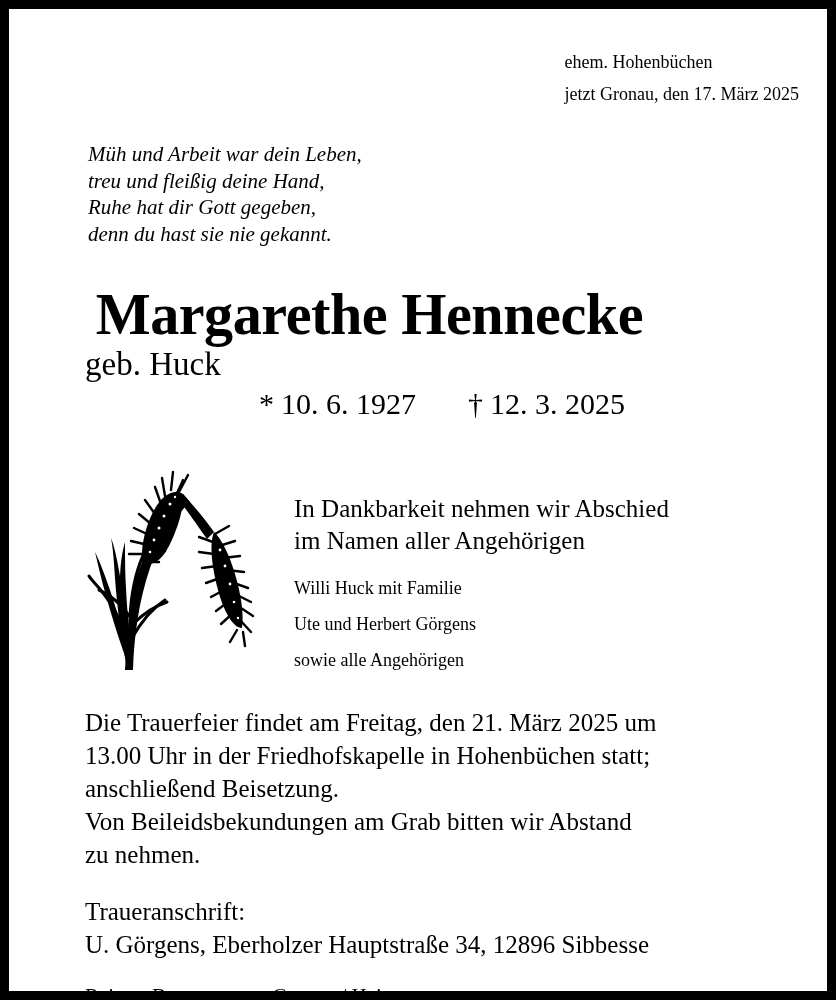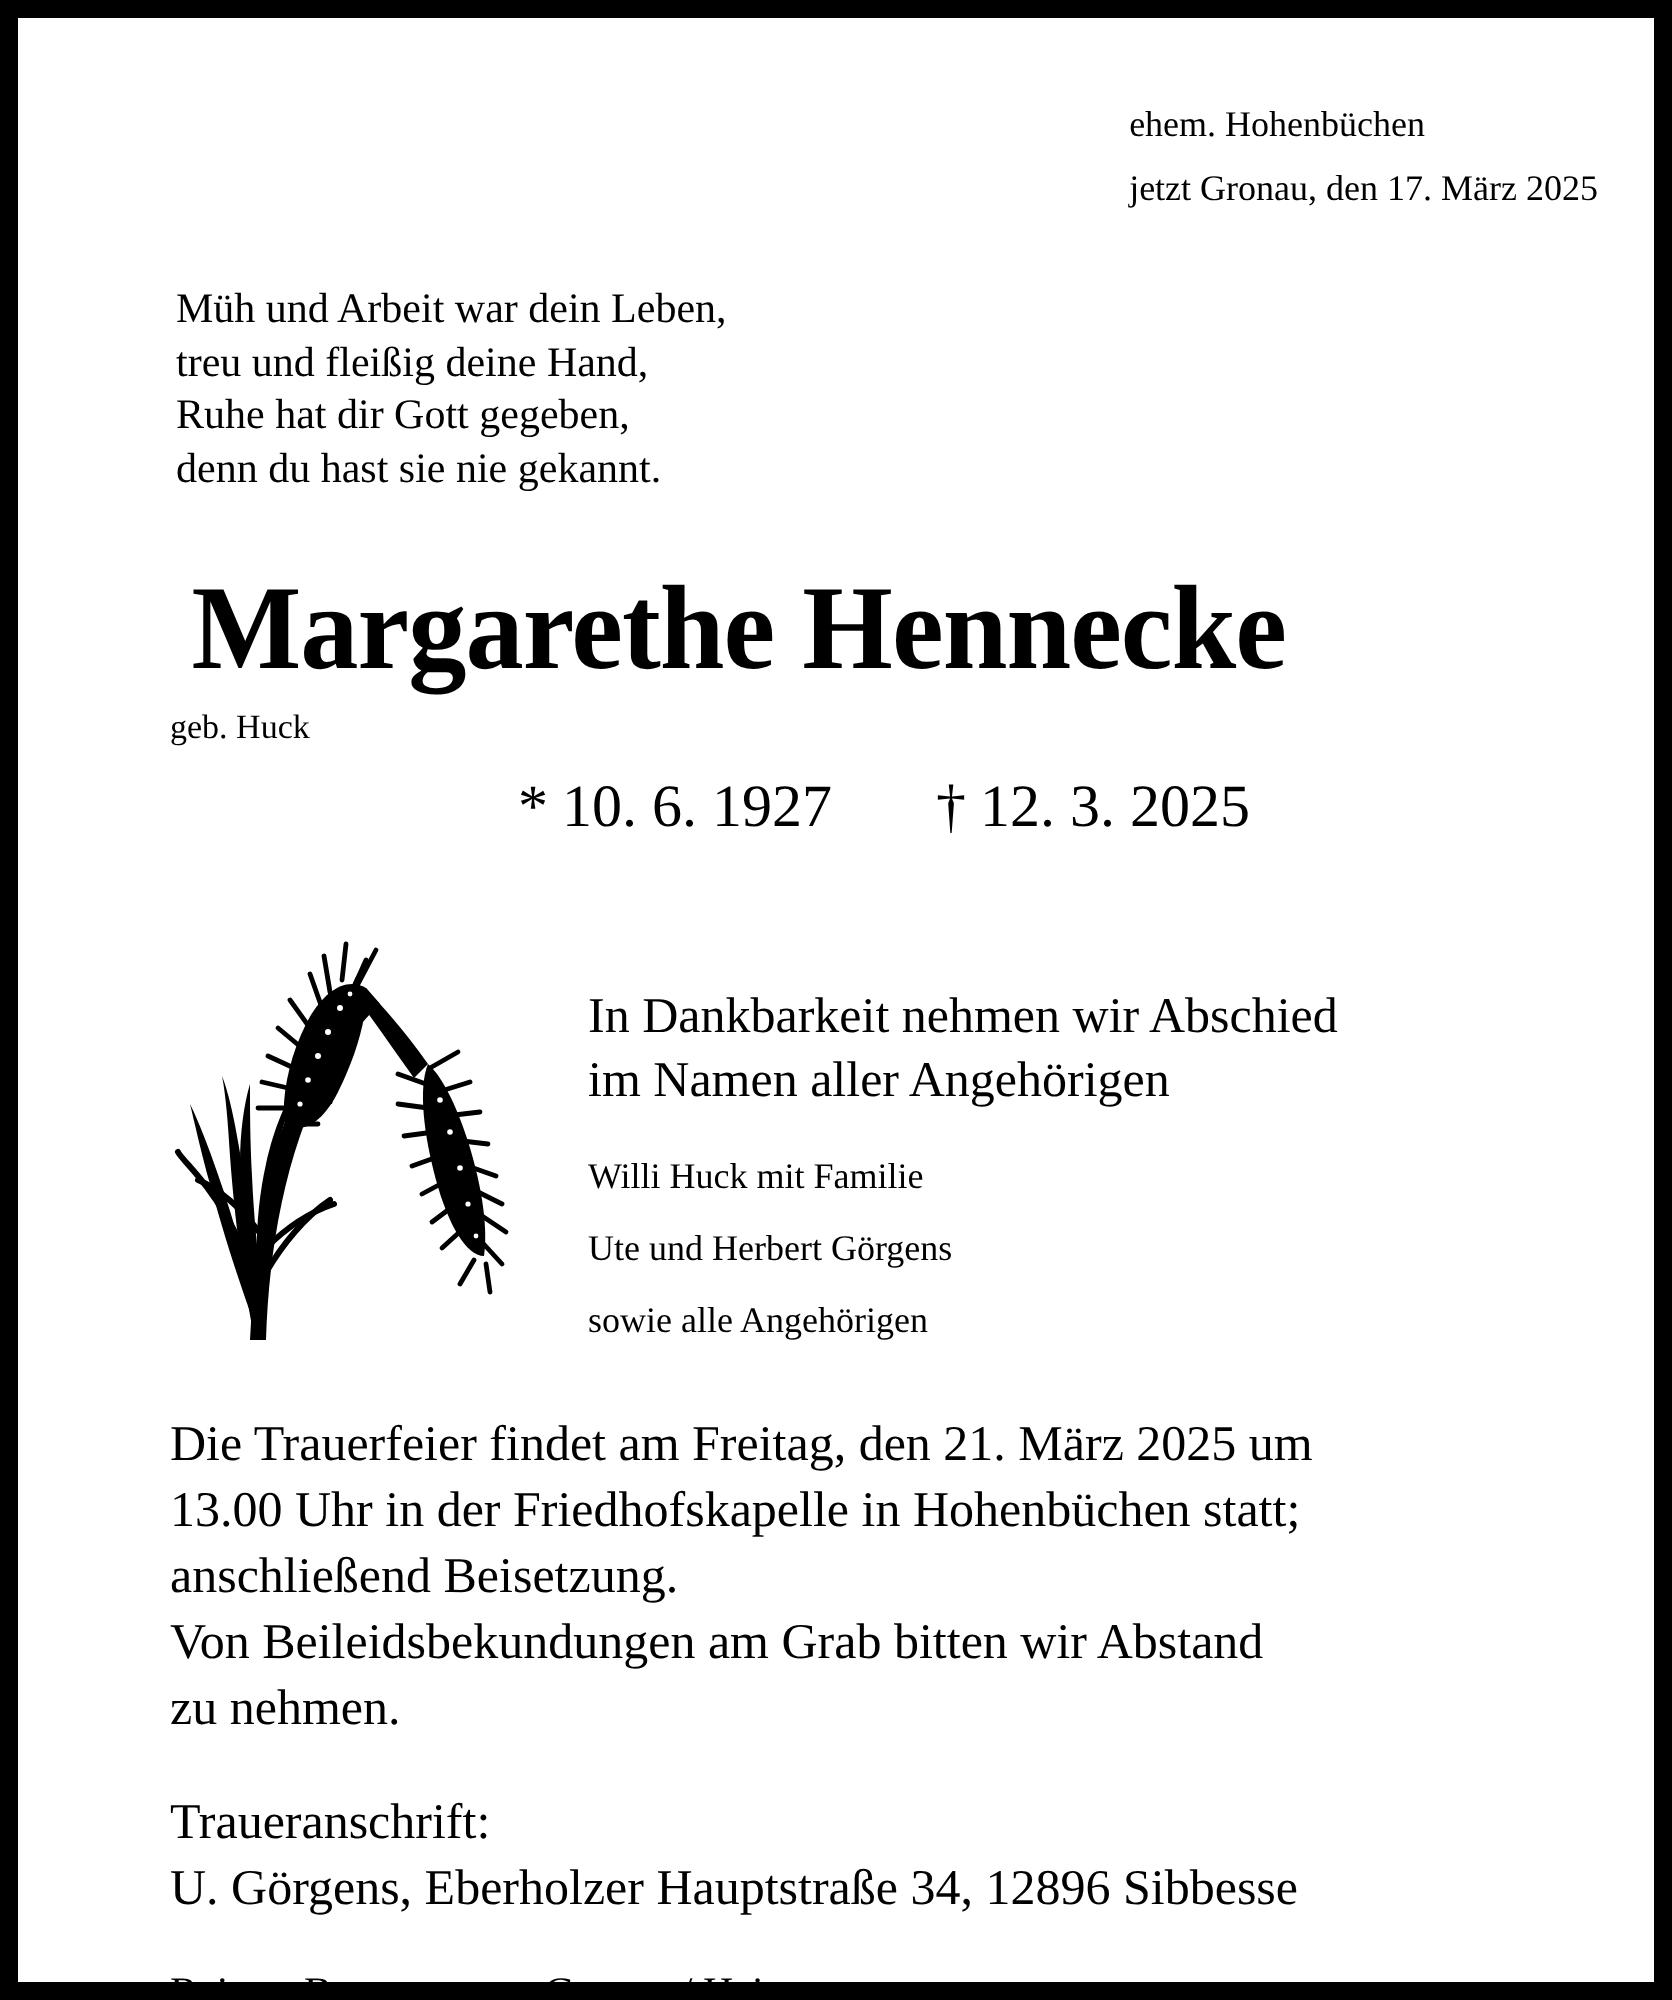--- a/index.html
+++ b/index.html
@@ -55,20 +55,21 @@
   .header-line {
     font-size: 18px;
     line-height: 32px;
     white-space: nowrap;
   }
 
   
   .verse {
     margin-top: 31px;
     margin-left: 3px;
+    font-style: italic;
     font-size: 21px;
     line-height: 26.5px;
   }
   .verse-line { white-space: nowrap; }
 
   
   .name-block {
     margin-top: 36px;
     text-align: left;
   }
@@ -76,21 +77,21 @@
     font-family: "Liberation Serif", "DejaVu Serif", serif;
     font-weight: bold;
     font-size: 60px;
     line-height: 62px;
     letter-spacing: -0.5px;
     transform: scaleX(0.97);
     transform-origin: center;
     white-space: nowrap;
   }
   .maiden-name {
-    font-size: 17px;
+    font-size: 33px;
     line-height: 34px;
     margin-top: 2px;
   }
 
   
   .dates-row {
     margin-top: 8px;
     text-align: center;
     font-size: 30px;
     line-height: 30px;

